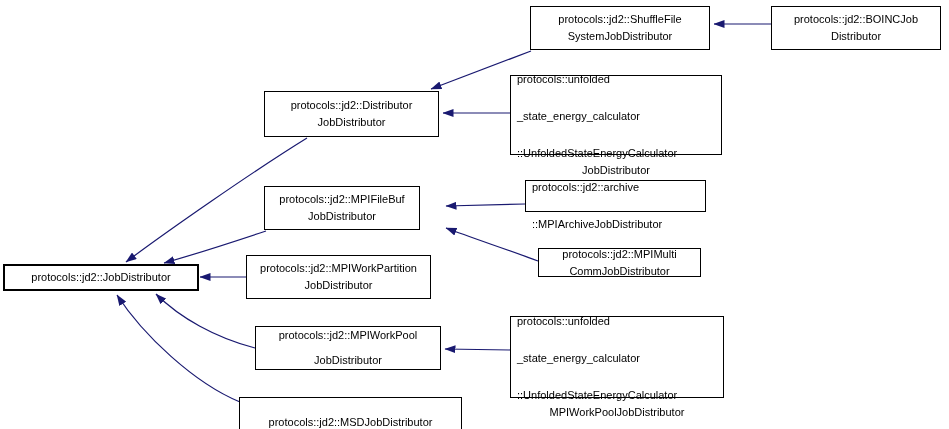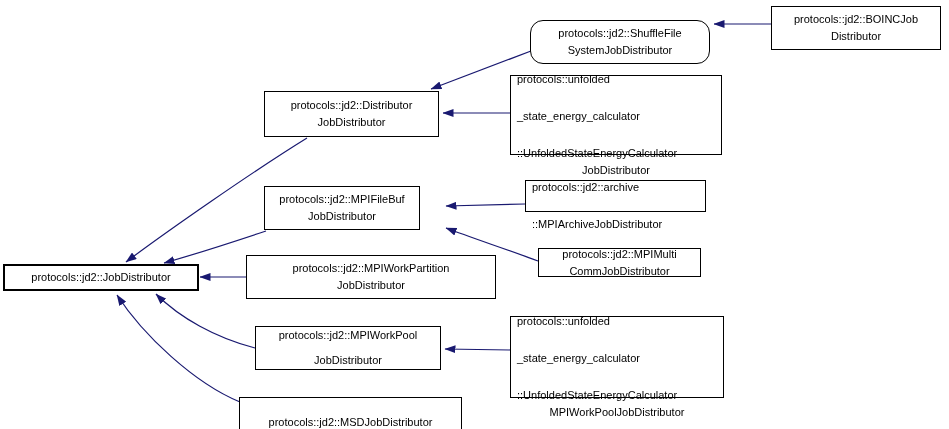--- a/index.html
+++ b/index.html
@@ -65,21 +65,21 @@
       <path class="edge" marker-end="url(#arrowhead)" d="M 538 261 C 506 249 472 238 446 228"></path>
       <path class="edge" marker-end="url(#arrowhead)" d="M 510 350 L 445 349"></path>
     </svg>
 <div class="node emphasis" style="left: 3px; top: 264px; width: 196px; height: 27px;">
       <div class="line">protocols::jd2::JobDistributor</div>
     </div>
     <div class="node" style="left: 264px; top: 91px; width: 175px; height: 46px;">
       <div class="line">protocols::jd2::Distributor</div>
       <div class="line">JobDistributor</div>
     </div>
-    <div class="node" style="left: 530px; top: 20px; width: 180px; height: 44px; border-radius: 13px;">
+    <div class="node" style="left: 530px; top: 6px; width: 180px; height: 44px;">
       <div class="line">protocols::jd2::ShuffleFile</div>
       <div class="line">SystemJobDistributor</div>
     </div>
     <div class="node" style="left: 771px; top: 6px; width: 170px; height: 44px;">
       <div class="line">protocols::jd2::BOINCJob</div>
       <div class="line">Distributor</div>
     </div>
     <div class="node" style="left: 510px; top: 75px; width: 212px; height: 80px;">
       <div class="line align-left">protocols::unfolded</div>
       <div class="line align-left">_state_energy_calculator</div>
@@ -91,21 +91,21 @@
       <div class="line">JobDistributor</div>
     </div>
     <div class="node" style="left: 525px; top: 180px; width: 181px; height: 32px;">
       <div class="line align-left">protocols::jd2::archive</div>
       <div class="line align-left">::MPIArchiveJobDistributor</div>
     </div>
     <div class="node" style="left: 538px; top: 248px; width: 163px; height: 29px;">
       <div class="line">protocols::jd2::MPIMulti</div>
       <div class="line">CommJobDistributor</div>
     </div>
-    <div class="node" style="left: 246px; top: 255px; width: 250px; height: 44px;">
+    <div class="node" style="left: 246px; top: 255px; width: 185px; height: 44px;">
       <div class="line">protocols::jd2::MPIWorkPartition</div>
       <div class="line">JobDistributor</div>
     </div>
     <div class="node" style="left: 255px; top: 326px; width: 186px; height: 44px; justify-content: space-between;">
       <div class="line">protocols::jd2::MPIWorkPool</div>
       <div class="line">JobDistributor</div>
     </div>
     <div class="node" style="left: 510px; top: 316px; width: 214px; height: 82px;">
       <div class="line align-left">protocols::unfolded</div>
       <div class="line align-left">_state_energy_calculator</div>

